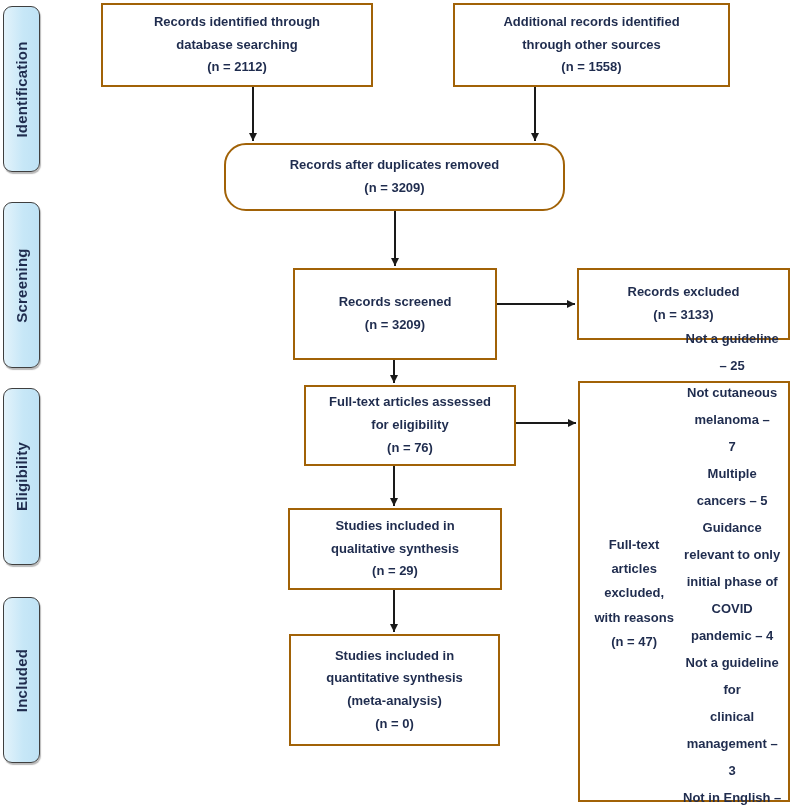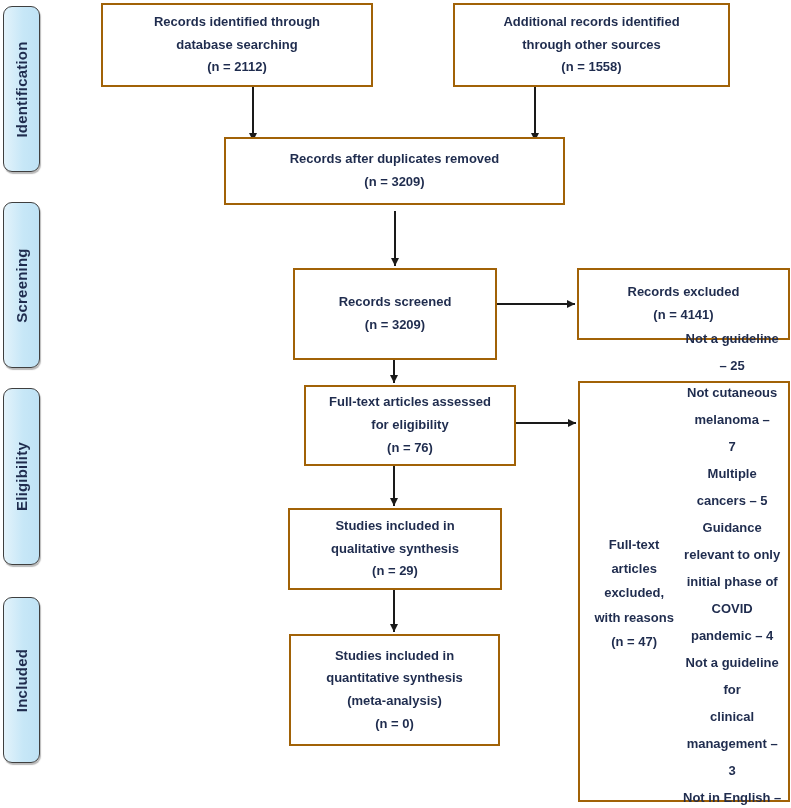--- a/index.html
+++ b/index.html
@@ -100,28 +100,28 @@
   </div>
 
   <div class="flow-box" style="left:101px; top:3px;  width:272px; height:84px;">Records identified through
 database searching
 (n = 2112)</div>
 
   <div class="flow-box" style="left:453px; top:3px;  width:277px; height:84px;">Additional records identified
 through other sources
 (n = 1558)</div>
 
-  <div class="flow-box" style="left:224px; top:137px; width:341px; height:68px;">Records after duplicates removed
+  <div class="flow-box" style="left:224px; top:143px; width:341px; height:68px;border-radius:22px;">Records after duplicates removed
 (n = 3209)</div>
 
   <div class="flow-box" style="left:293px; top:268px; width:204px; height:92px;">Records screened
 (n = 3209)</div>
 
   <div class="flow-box" style="left:577px; top:268px; width:213px; height:72px;">Records excluded
-(n = 4141)</div>
+(n = 3133)</div>
 
   <div class="flow-box" style="left:304px; top:385px; width:212px; height:81px;">Full-text articles assessed
 for eligibility
 (n = 76)</div>
 
   <div class="flow-box tall" style="left:578px; top:381px; width:212px; height:421px;">
     <div class="fx-header">Full-text articles excluded,
 with reasons
 (n = 47)</div>
     <div class="fx-reasons">Not a guideline – 25

